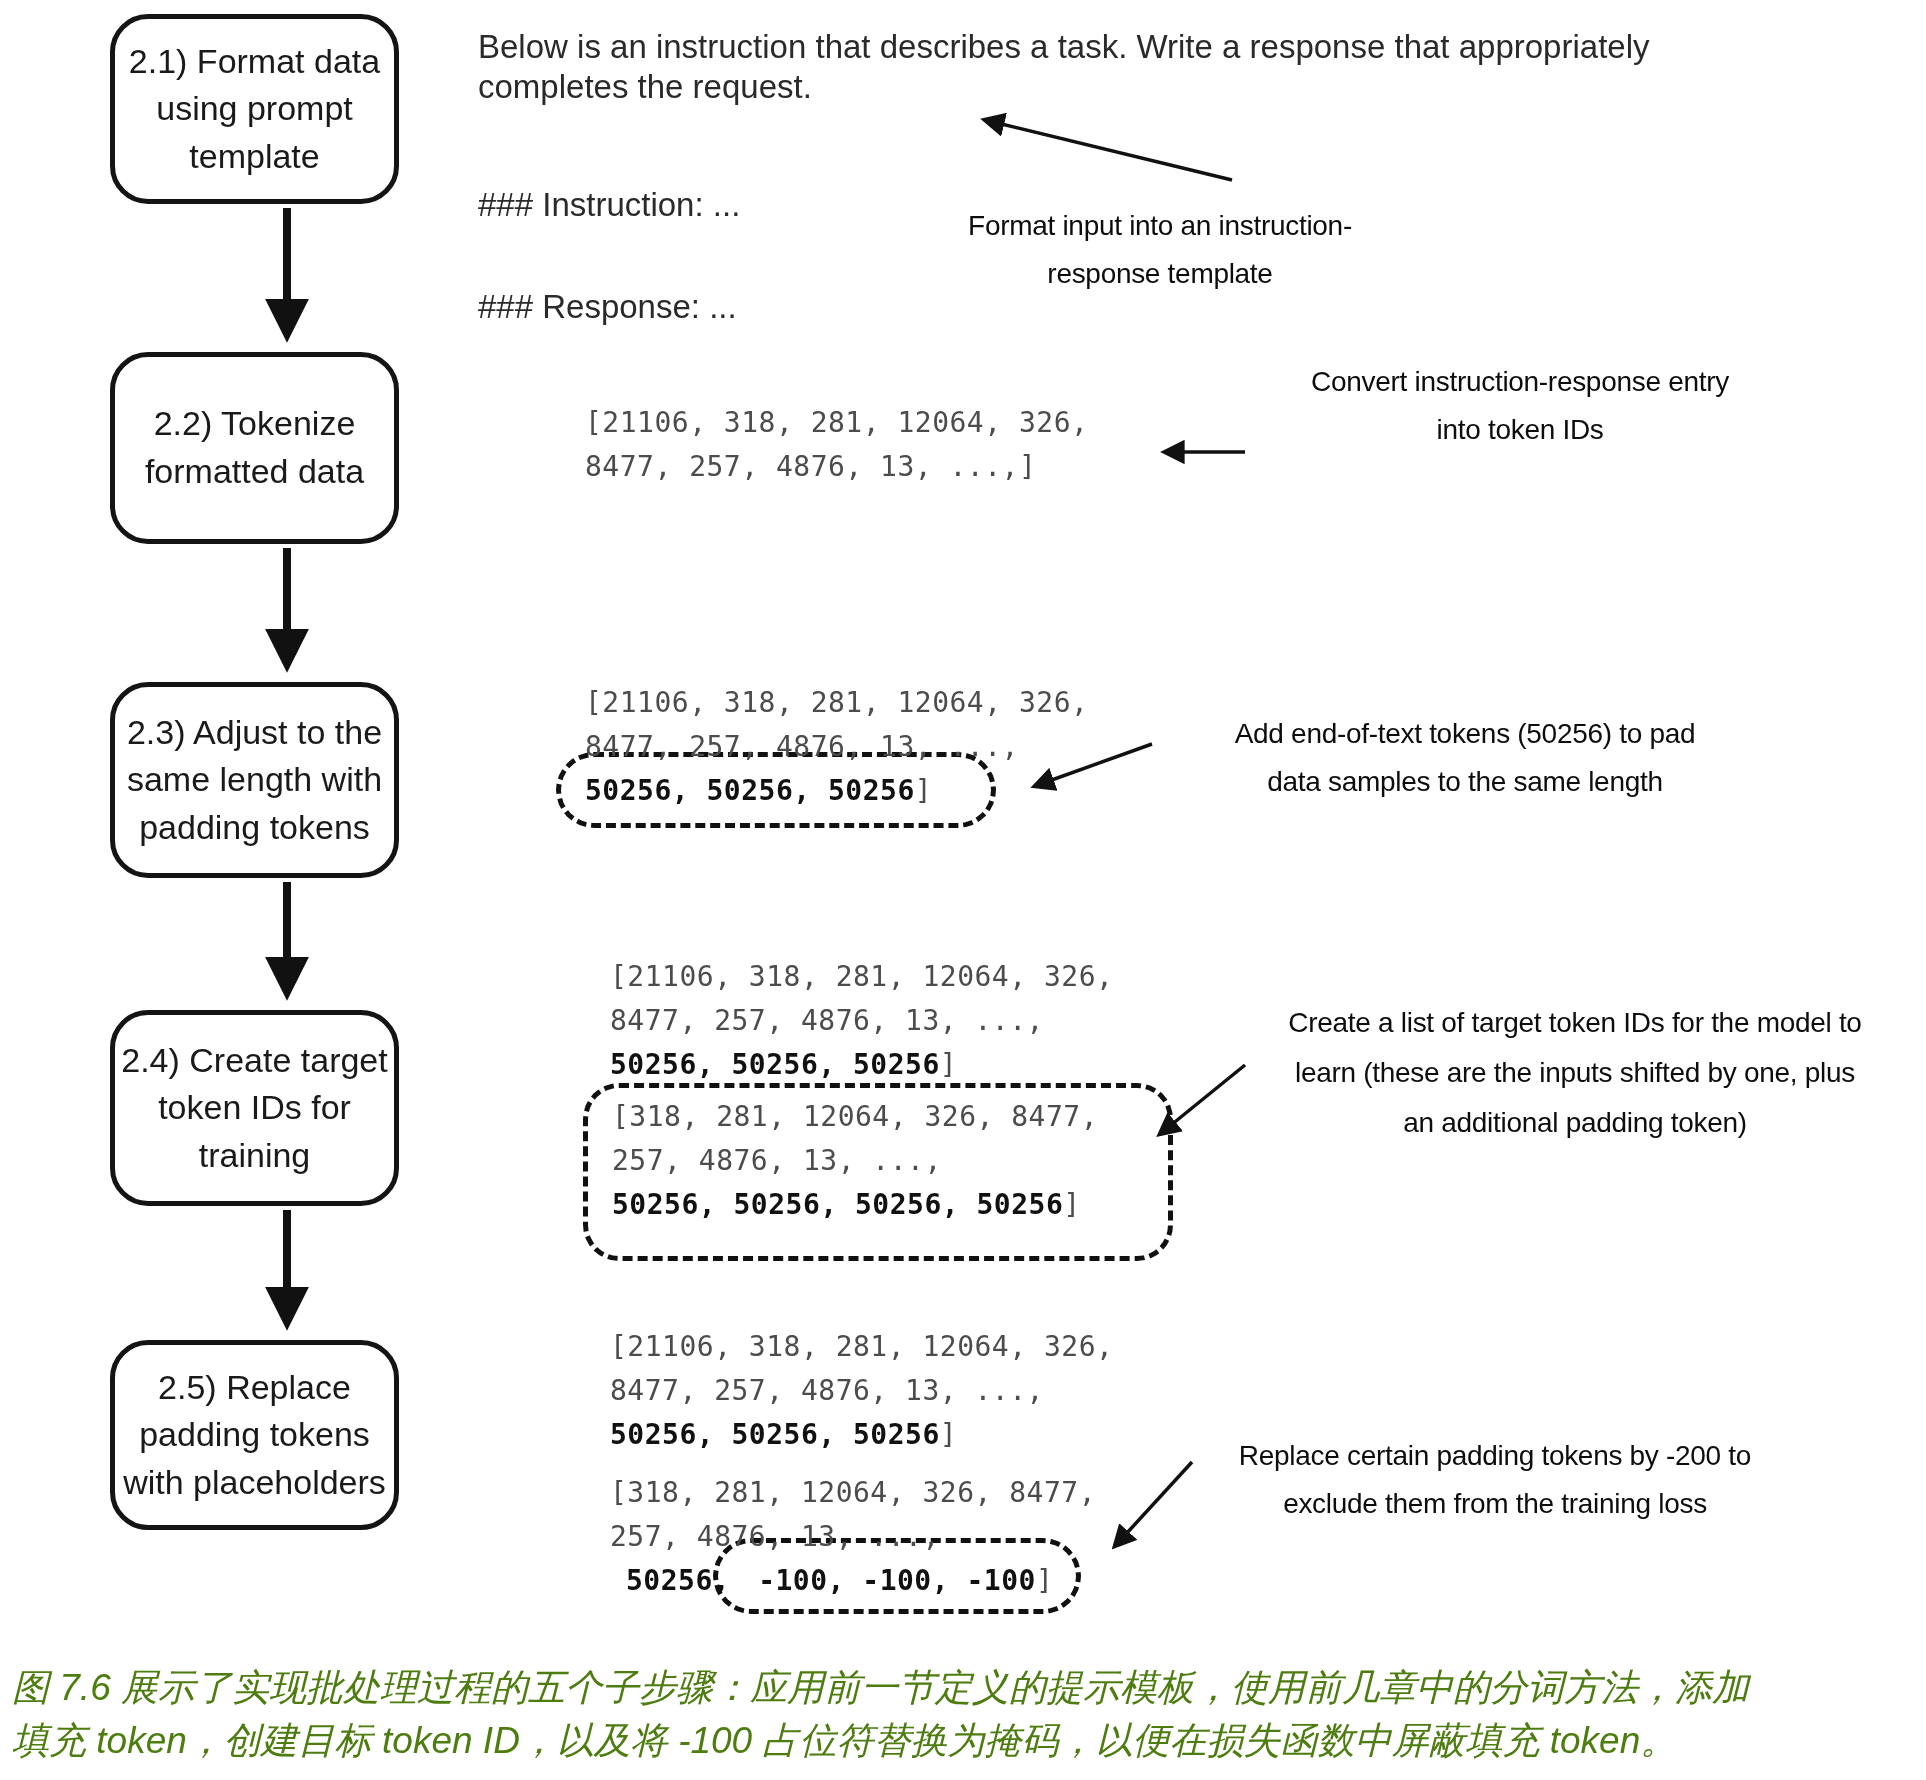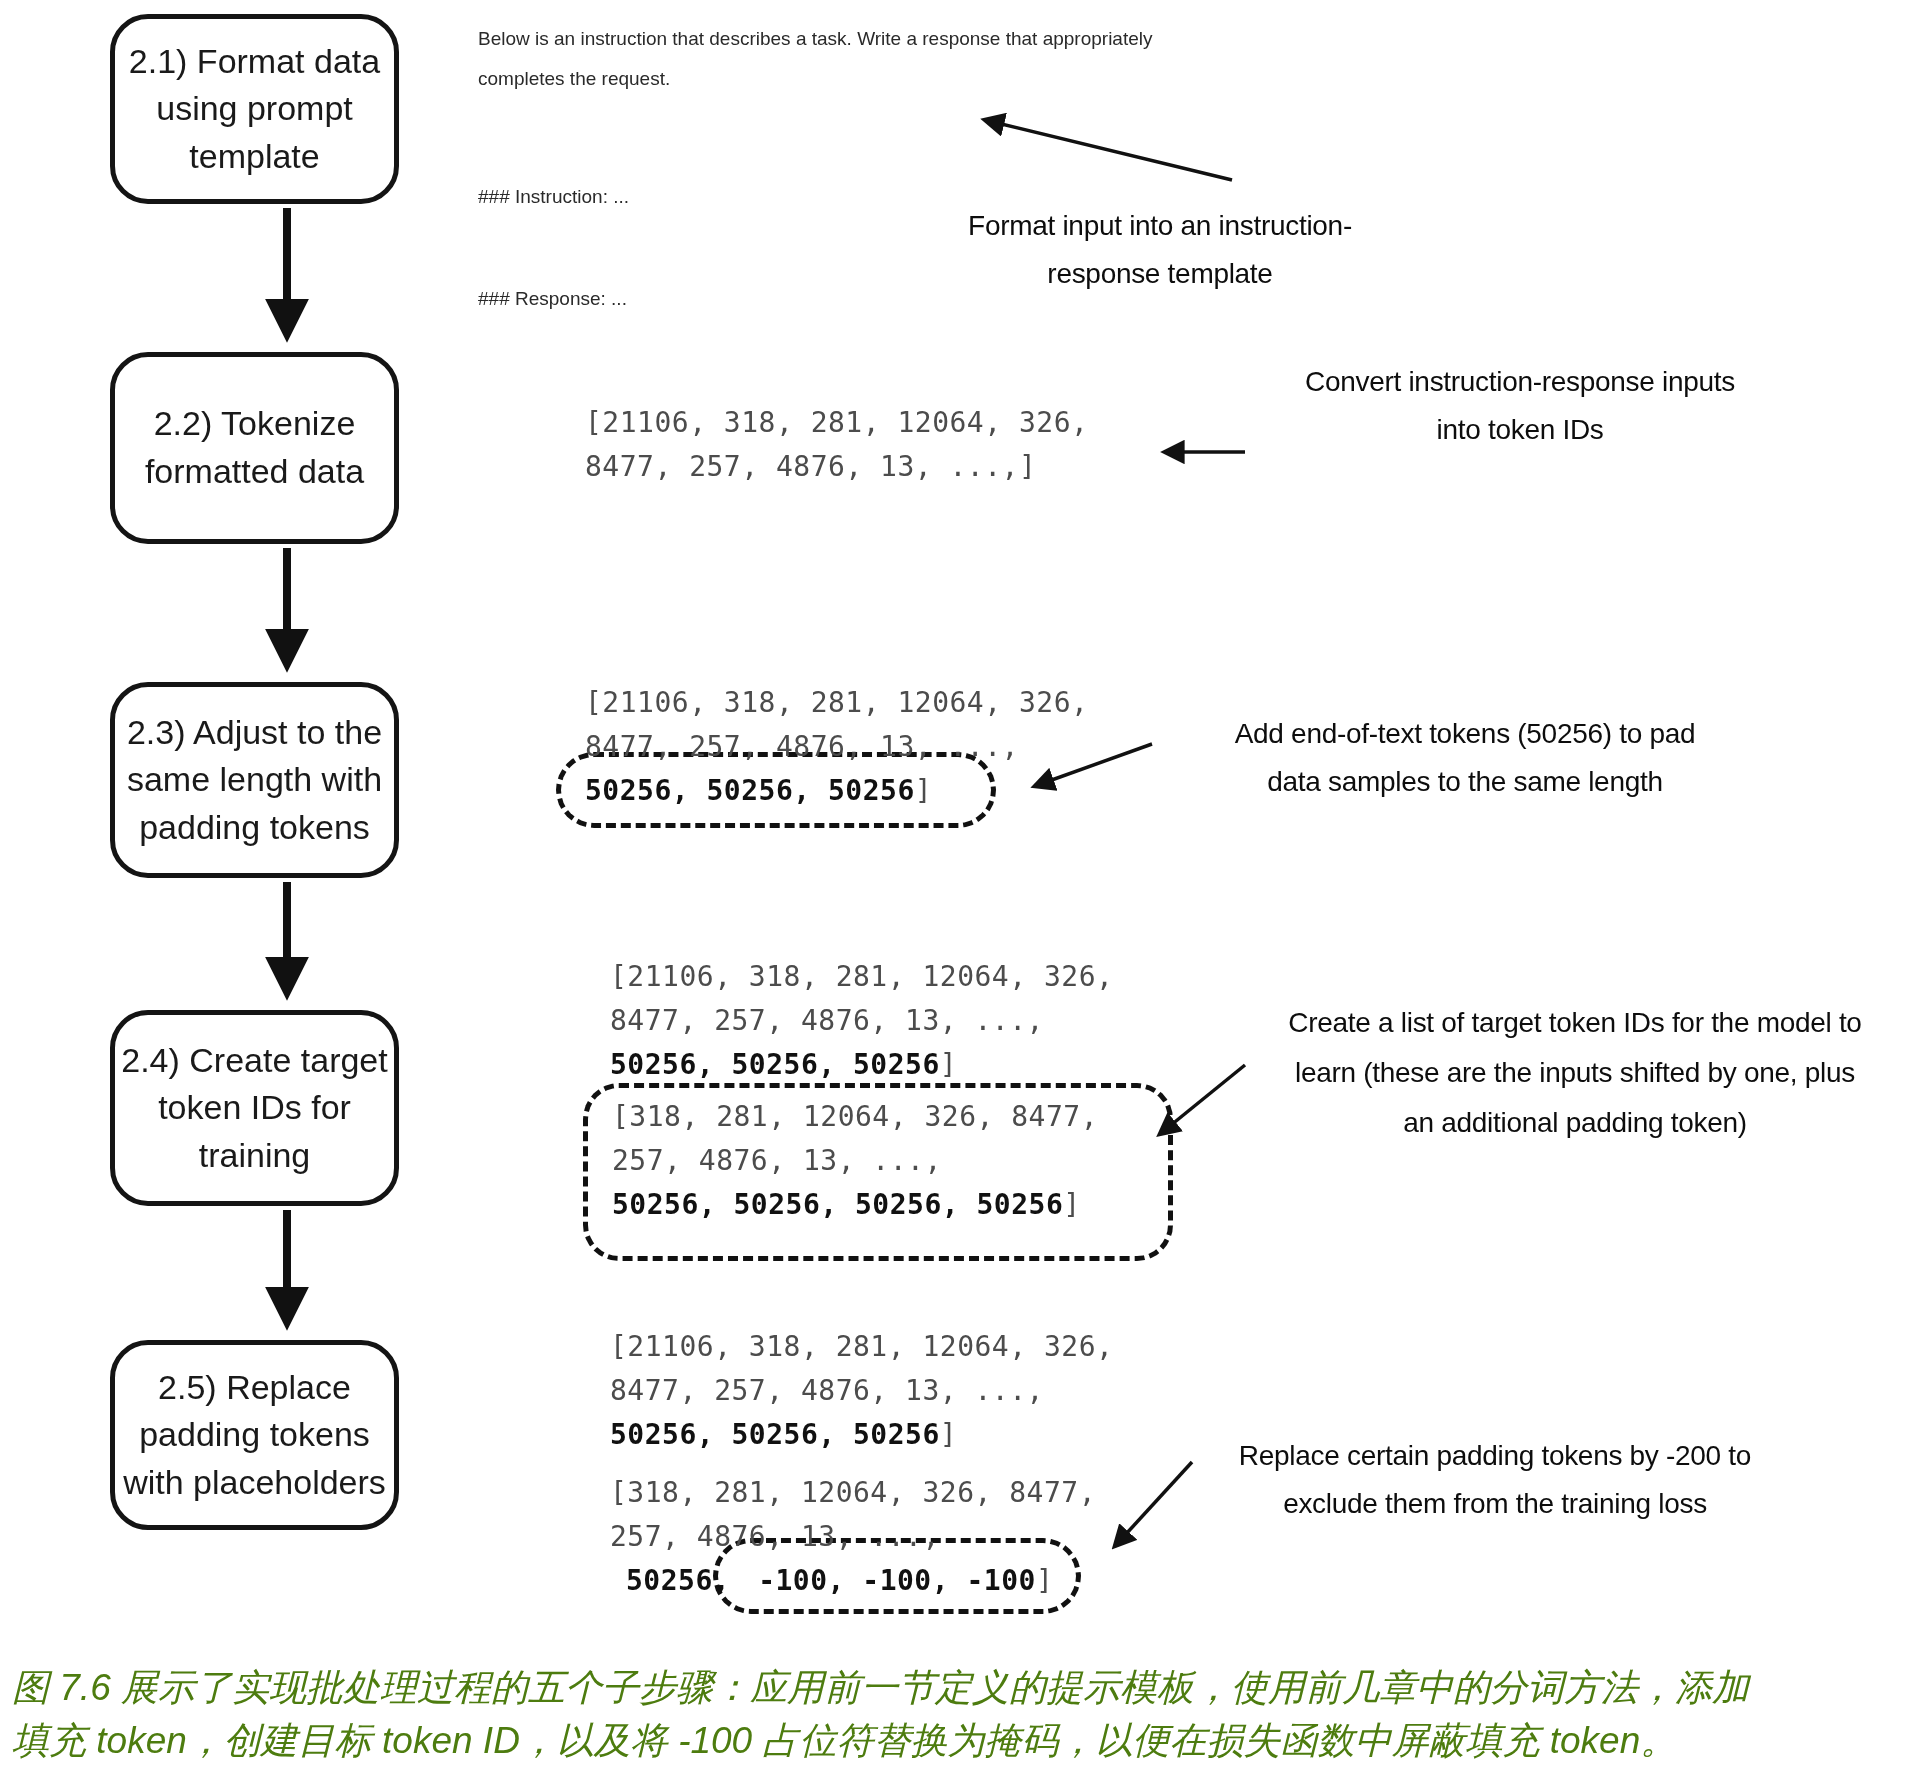--- a/index.html
+++ b/index.html
@@ -9,21 +9,21 @@
   }
   
   .flow-box{
     position:absolute;left:110px;width:289px;box-sizing:border-box;
     border:5px solid #141414;border-radius:38px;background:#ffffff;
     display:flex;flex-direction:column;justify-content:center;align-items:center;
     font-size:34px;line-height:1.4;color:#1a1a1a;text-align:right;
   }
   .flow-box .bl{white-space:nowrap;}
   
-  .prompt-line{position:absolute;left:478px;font-size:19px;color:#2a2a2a;white-space:nowrap;}
+  .prompt-line{position:absolute;left:478px;font-size:33px;color:#2a2a2a;white-space:nowrap;}
   
   .tok{
     position:absolute;font-family:"DejaVu Sans Mono",monospace;font-size:28px;
     color:#4c4c4c;white-space:nowrap;letter-spacing:0.5px;z-index:2;
   }
   .tok b{color:#111111;font-weight:700;}
   .tok .bracket{color:#4c4c4c;font-weight:400;}
   
   .dash-oval,.dash-rect{
     position:absolute;border:5px dashed #111111;background:transparent;z-index:1;pointer-events:none;
@@ -105,21 +105,21 @@
   <div class="tok" style="left:610px;top:1520px;">257, 4876, 13, ...,</div>
   <div class="dash-oval" style="left:713px;top:1538px;width:358px;height:66px;"></div>
   <div class="tok" style="left:626px;top:1564px;"><b>50256,</b><span style="display:inline-block;width:28px;"></span><b>-100, -100, -100</b><span class="bracket">]</span></div>
 
   <div class="ann" style="left:880px;top:202px;width:560px;">
     <div class="al">Format input into an instruction-</div>
     <div class="al">response template</div>
   </div>
 
   <div class="ann" style="left:1255px;top:358px;width:530px;">
-    <div class="al">Convert instruction-response inputs</div>
+    <div class="al">Convert instruction-response entry</div>
     <div class="al">into token IDs</div>
   </div>
 
   <div class="ann" style="left:1145px;top:710px;width:640px;">
     <div class="al">Add end-of-text tokens (50256) to pad</div>
     <div class="al">data samples to the same length</div>
   </div>
 
   <div class="ann" style="left:1225px;top:998px;width:700px;line-height:50px;">
     <div class="al">Create a list of target token IDs for the model to</div>

